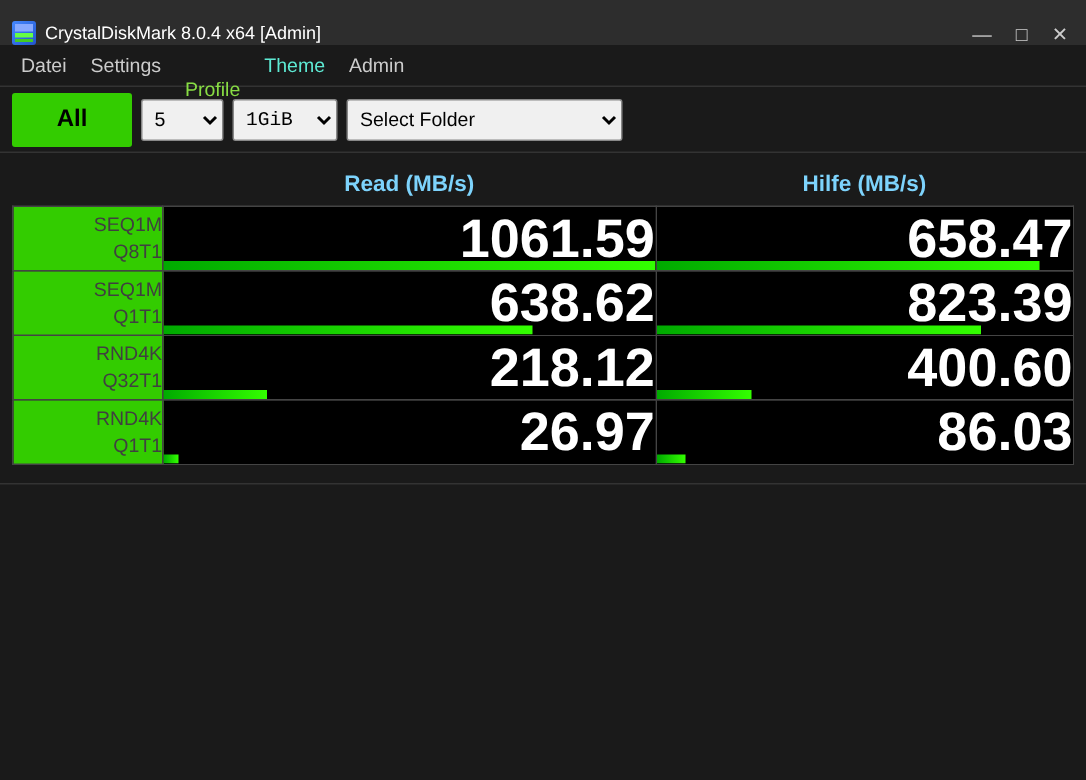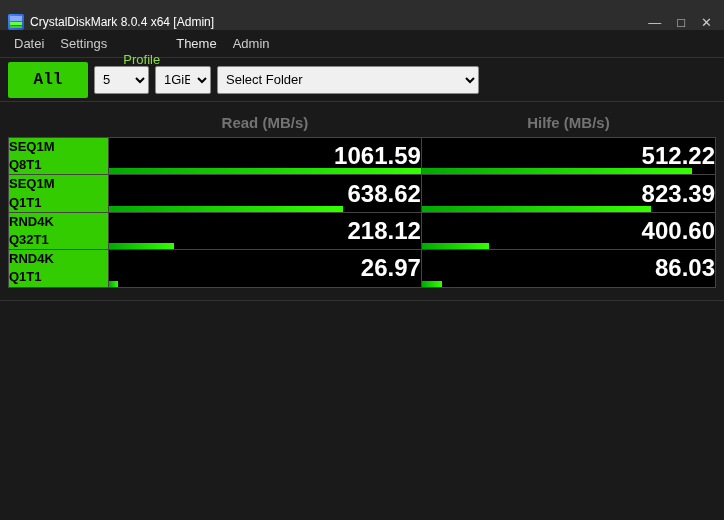--- a/index.html
+++ b/index.html
@@ -61,21 +61,21 @@
       padding: 0 6px;
       border-bottom: 1px solid #333;
     }
     .menu-item {
       color: #cccccc;
       font-size: 13px;
       padding: 4px 8px;
       cursor: pointer;
     }
     .menu-item.profile { color: #88dd44; margin-top: 32px; }
-    .menu-item.theme { color: #e5e5e5; }
+    .menu-item.theme { color: #5eead4; }
 
     
     .toolbar {
       background: #1a1a1a;
       height: 44px;
       display: flex;
       align-items: center;
       padding: 4px 8px;
       gap: 6px;
       border-bottom: 1px solid #333;
@@ -83,34 +83,33 @@
     .btn-all {
       background: #33cc00;
       color: #000;
       font-weight: bold;
       font-size: 16px;
       width: 80px;
       height: 36px;
       border: none;
       cursor: pointer;
       border-radius: 2px;
-      font-family: Liberation Mono, monospace;
     }
     .toolbar-select {
       background: #f0f0f0;
       border: 1px solid #888;
       height: 28px;
       font-size: 13px;
       padding: 0 4px;
       cursor: pointer;
       border-radius: 2px;
     }
     .select-5 { width: 55px; }
-    .select-1gib { width: 56px; }
-    .select-folder { width: 262px; }
+    .select-1gib { width: 70px; font-family: Liberation Mono, monospace; }
+    .select-folder { width: 184px; }
     .select-mbs { width: 65px; }
 
     
     .main {
       background: #1a1a1a;
       padding: 6px 8px;
     }
 
     
     .grid-table {
@@ -118,35 +117,35 @@
       border-collapse: collapse;
     }
     .grid-table td {
       border: 1px solid #444;
       padding: 0;
     }
 
     
     .header-row td {
       background: #1a1a1a;
-      color: #737373;
+      color: #7dd3fc;
       font-size: 15px;
       font-weight: bold;
       text-align: center;
       padding: 6px 0;
       border: none;
     }
 
     
     .label-cell {
       background: #33cc00;
-      color: #000000;
-      font-weight: bold;
+      color: #404040;
+      font-weight: normal;
       font-size: 13px;
-      text-align: left;
+      text-align: right;
       width: 100px;
       padding: 8px 4px;
       line-height: 1.4;
     }
 
     
     .value-cell {
       background: #000000;
       text-align: right;
       padding-right: 12px;
@@ -156,21 +155,21 @@
       overflow: hidden;
     }
     .value-cell .bar {
       position: absolute;
       bottom: 0;
       left: 0;
       height: 6px;
       background: linear-gradient(to right, #00aa00, #33ff00);
     }
     .value-cell .value-text {
-      font-size: 24px;
+      font-size: 36px;
       font-weight: bold;
       color: #ffffff;
       position: relative;
       z-index: 1;
     }
 
     
     .statusbar {
       background: #1a1a1a;
       height: 22px;
@@ -241,21 +240,21 @@
       <td class="label-cell">
         <span>SEQ1M</span><br>
         <span>Q8T1</span>
       </td>
       <td class="value-cell">
         <div class="bar" style="width:100%"></div>
         <span class="value-text">1061.59</span>
       </td>
       <td class="value-cell">
         <div class="bar" style="width:92%"></div>
-        <span class="value-text">512.22</span>
+        <span class="value-text">658.47</span>
       </td>
     </tr>
 
     <tr>
       <td class="label-cell">
         <span>SEQ1M</span><br>
         <span>Q1T1</span>
       </td>
       <td class="value-cell">
         <div class="bar" style="width:75%"></div>

